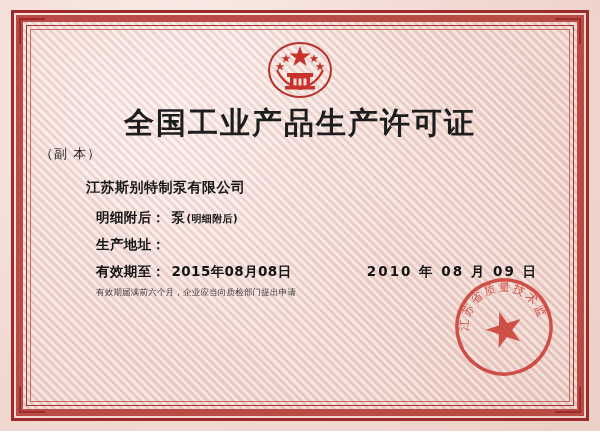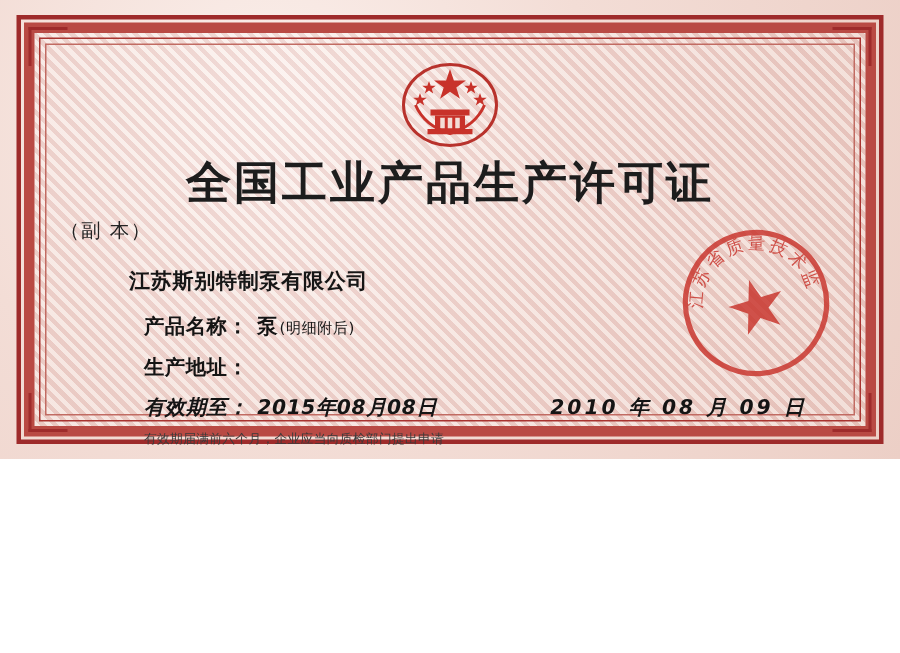--- a/index.html
+++ b/index.html
@@ -10,21 +10,21 @@
   body {
     width: 600px;
     height: 435px;
     overflow: hidden;
     font-family: "DejaVu Sans", "Liberation Sans", sans-serif;
   }
 
   #certificate {
     position: relative;
     width: 600px;
-    height: 306px;
+    height: 431px;
     background: #f6e3dd;
     background-image:
       radial-gradient(circle at 30% 25%, #fbf0ec 0%, #f3ddd6 45%, #eccfc6 100%);
     overflow: hidden;
   }
 
   
   .frame-outer {
     position: absolute;
     left: 11px;
@@ -150,33 +150,32 @@
   .field-label {
     font-weight: bold;
     white-space: nowrap;
   }
   .field-value {
     font-weight: bold;
     margin-left: 6px;
     white-space: nowrap;
   }
   .field-note {
-    font-weight: normal;
+    font-weight: bold;
     font-size: 10px;
     margin-left: 1px;
   }
 
   .date-row {
     display: flex;
     align-items: baseline;
     font-size: 13.5px;
     color: #141414;
     margin-bottom: 4px;
     letter-spacing: .4px;
-    font-style: italic;
   }
   .date-row .left { font-weight: bold; white-space: nowrap; }
   .date-row .right {
     margin-left: auto;
     margin-right: 22px;
     font-weight: bold;
     white-space: nowrap;
     letter-spacing: 2px;
   }
 
@@ -238,21 +237,21 @@
 
     <div class="title">全国工业产品生产许可证</div>
     <div class="subtitle">（副  本）</div>
 
     <div class="org-line">江苏斯别特制泵有限公司</div>
 
 
     <div class="fields">
 
       <div class="field-row">
-        <span class="field-label">产品名称：</span>
+        <span class="field-label">明细附后：</span>
         <span class="field-value">泵</span>
         <span class="field-note">(明细附后)</span>
       </div>
 
 
       <div class="field-row">
         <span class="field-label">生产地址：</span>
       </div>
 
 

